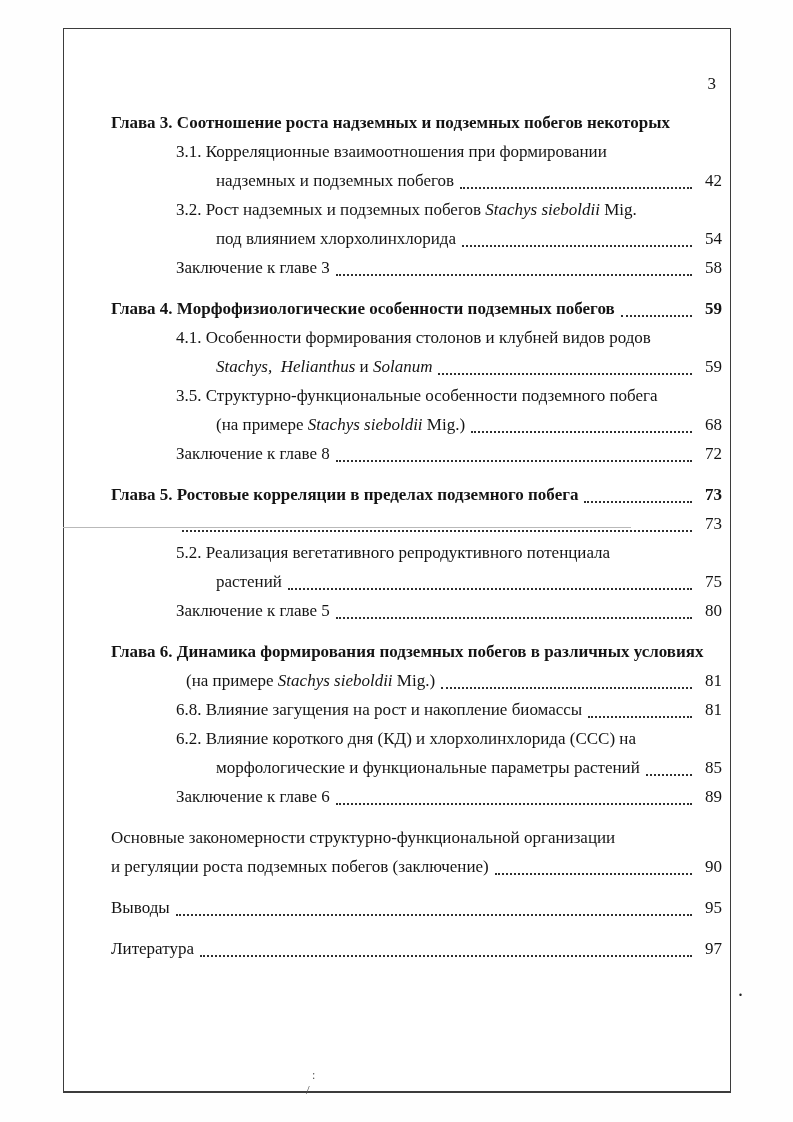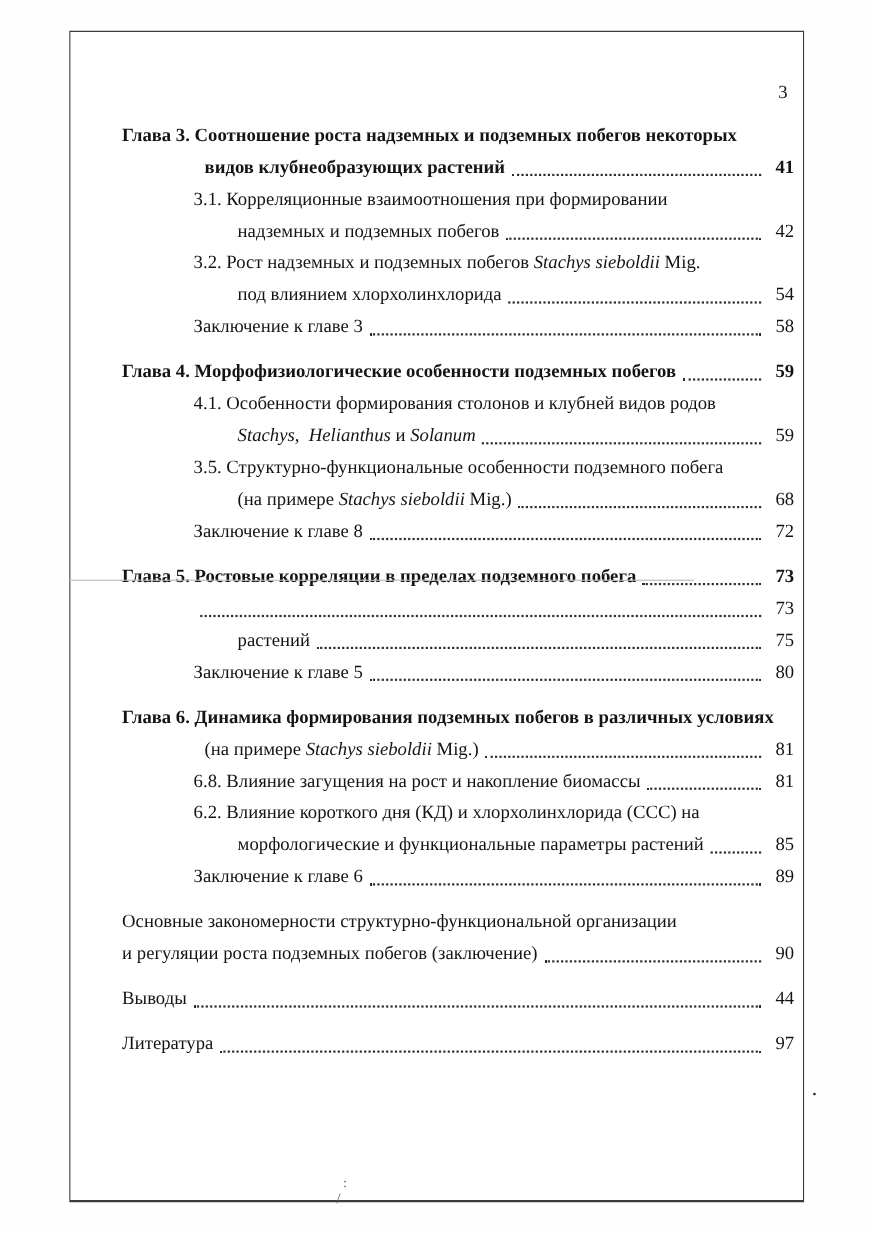--- a/index.html
+++ b/index.html
@@ -91,25 +91,20 @@
 <body>
 
 <div class="page-frame">
   <div class="content">
     <div class="pagenum-row">3</div>
     <div>
         <div class="toc-group">
           <div class="toc-row i0 bold">
             <span class="txt"><span>Глава 3. Соотношение роста надземных и подземных побегов некоторых</span></span>
           </div>
-          <div class="toc-row i2 bold">
-            <span class="txt"><span>видов клубнеобразующих растений</span></span>
-            <span class="leader"></span>
-            <span class="page">41</span>
-          </div>
           <div class="toc-row i1">
             <span class="txt"><span>3.1. Корреляционные взаимоотношения при формировании</span></span>
           </div>
           <div class="toc-row i3">
             <span class="txt"><span>надземных и подземных побегов</span></span>
             <span class="leader"></span>
             <span class="page">42</span>
           </div>
           <div class="toc-row i1">
             <span class="txt"><span>3.2. Рост надземных и подземных побегов </span><span class="it">Stachys sieboldii</span><span> Mig.</span></span>
@@ -155,20 +150,23 @@
         </div>
         <div class="toc-group">
           <div class="toc-row i0 bold">
             <span class="txt"><span>Глава 5. Ростовые корреляции в пределах подземного побега</span></span>
             <span class="leader"></span>
             <span class="page">73</span>
           </div>
           <div class="toc-row i1">
             <span class="leader"></span>
             <span class="page">73</span>
+          </div>
+          <div class="toc-row i1">
+            <span class="txt"><span>5.2. Реализация вегетативного репродуктивного потенциала</span></span>
           </div>
           <div class="toc-row i3">
             <span class="txt"><span>растений</span></span>
             <span class="leader"></span>
             <span class="page">75</span>
           </div>
           <div class="toc-row i1">
             <span class="txt"><span>Заключение к главе 5</span></span>
             <span class="leader"></span>
             <span class="page">80</span>
@@ -209,21 +207,21 @@
           <div class="toc-row i0">
             <span class="txt"><span>и регуляции роста подземных побегов (заключение)</span></span>
             <span class="leader"></span>
             <span class="page">90</span>
           </div>
         </div>
         <div class="toc-group">
           <div class="toc-row i0">
             <span class="txt"><span>Выводы</span></span>
             <span class="leader"></span>
-            <span class="page">44</span>
+            <span class="page">95</span>
           </div>
         </div>
         <div class="toc-group">
           <div class="toc-row i0">
             <span class="txt"><span>Литература</span></span>
             <span class="leader"></span>
             <span class="page">97</span>
           </div>
         </div>
       </div>

